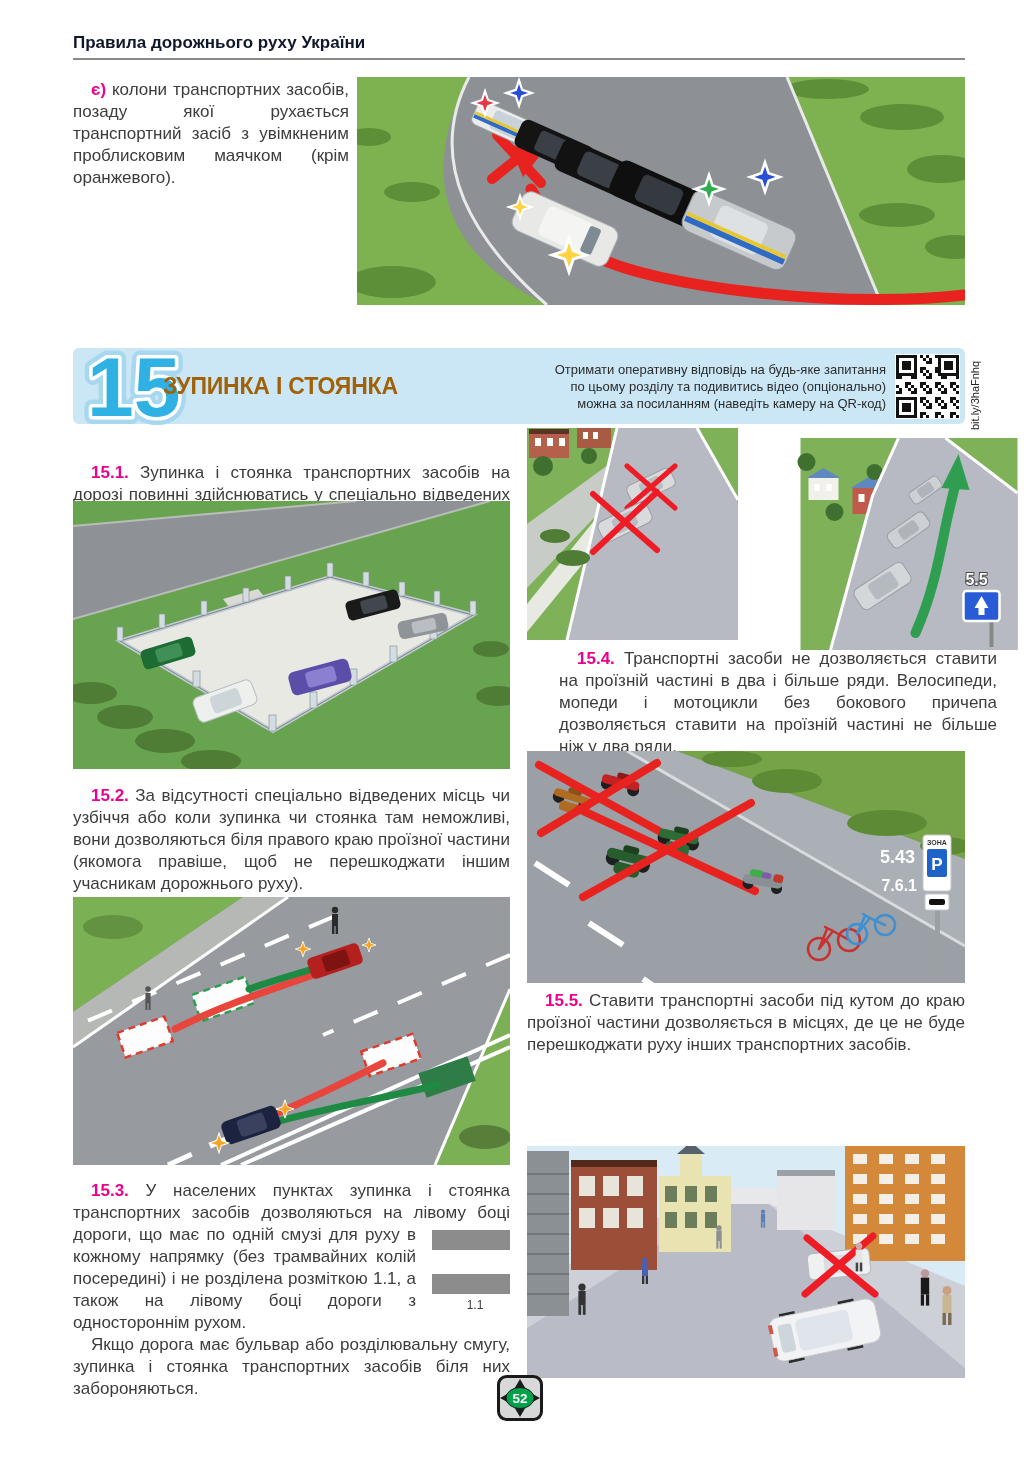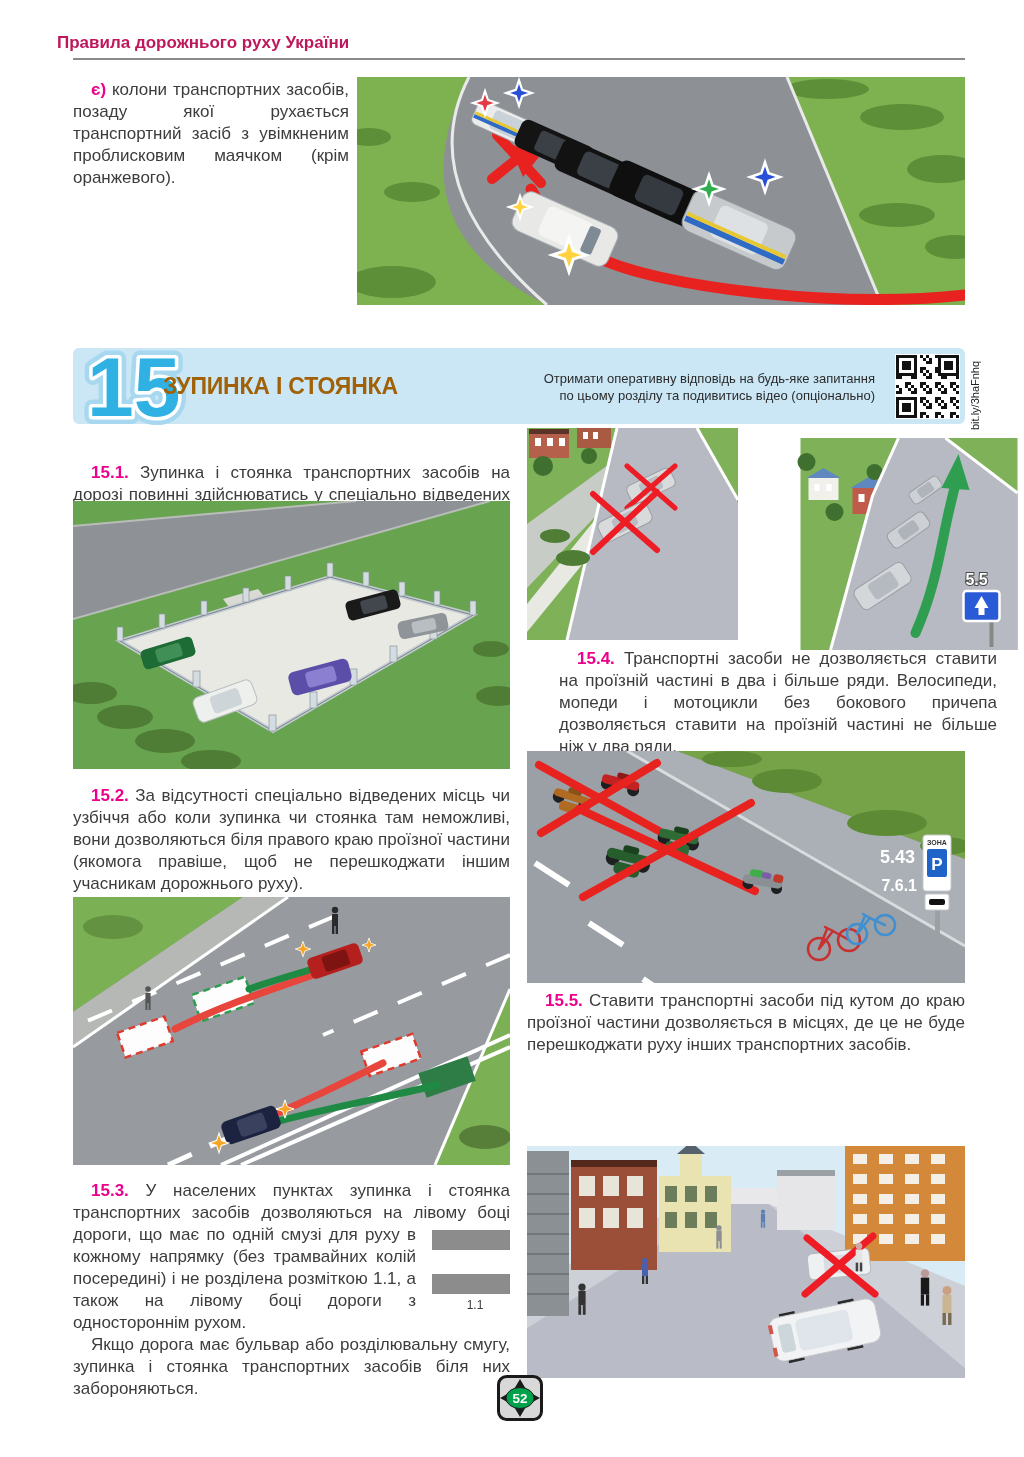--- a/index.html
+++ b/index.html
@@ -1,30 +1,30 @@
 <!DOCTYPE html>
 <html lang="uk"><head>
 <meta charset="utf-8">
 <style>
   html,body{margin:0;padding:0;background:#fff;}
   .page{position:relative;width:1024px;height:1457px;background:#fff;overflow:hidden;
         font-family:"Liberation Sans",sans-serif;color:#3c3c3c;}
-  .hdr{position:absolute;left:57px;top:33px;font-size:17px;font-weight:bold;color:#be185d;}
+  .hdr{position:absolute;left:73px;top:33px;font-size:17px;font-weight:bold;color:#0f172a;}
   .hdr-rule{position:absolute;left:73px;top:58px;width:892px;height:2px;background:#8a8a8a;}
   .body-text{font-size:17px;line-height:22px;text-align:justify;color:#3c3c3c;}
   .body-text p{margin:0;text-indent:18px;}
   .pnum{color:#ec008c;font-weight:bold;}
   .intro{position:absolute;left:73px;top:79px;width:276px;}
   .fig{position:absolute;overflow:hidden;}
   .fig svg{display:block;width:100%;height:100%;}
   .fig1{left:357px;top:77px;width:608px;height:228px;}
   .banner{position:absolute;left:73px;top:348px;width:892px;height:76px;background:#cbe7f6;border-radius:6px;}
   .sec-num{position:absolute;left:6px;top:-8px;width:160px;height:94px;overflow:visible;}
   .sec-title{position:absolute;left:90px;top:25px;font-size:23px;font-weight:bold;letter-spacing:-0.2px;color:#a16207;}
-  .banner-right{position:absolute;right:5px;top:6px;display:flex;align-items:center;gap:20px;}
+  .banner-right{position:absolute;right:5px;top:6px;display:flex;align-items:center;gap:9px;}
   .banner-note{font-size:13px;line-height:17px;text-align:right;color:#2b2b2b;width:400px;}
   .qr-box{width:63px;height:63px;background:#fff;padding:1px;}
   .vlink{position:absolute;left:969px;top:350px;height:80px;width:16px;font-size:11px;color:#222;
          writing-mode:vertical-rl;transform:rotate(180deg);text-align:left;}
   .p151{position:absolute;left:73px;top:430px;width:437px;margin-top:32px;}
   .fig2{left:73px;top:501px;width:437px;height:268px;}
   .p152{position:absolute;left:73px;top:785px;width:437px;}
   .fig3{left:73px;top:897px;width:437px;height:268px;}
   .p153{position:absolute;left:73px;top:1180px;width:437px;}
   .marking-inset{float:right;width:88px;height:132px;shape-outside:inset(50px 0 0 0);margin-left:6px;}
@@ -120,20 +120,21 @@
   <div class="banner">
     <svg class="sec-num" viewBox="0 0 160 94" overflow="visible">
       <text x="8" y="76" font-family="Liberation Sans, sans-serif" font-size="84" font-weight="bold" fill="none" stroke="#a8d8ef" stroke-width="16" stroke-linejoin="round">15</text>
       <text x="8" y="76" font-family="Liberation Sans, sans-serif" font-size="84" font-weight="bold" fill="#2fb1e3" stroke="#ffffff" stroke-width="7" paint-order="stroke" stroke-linejoin="round">15</text>
     </svg>
     <div class="sec-title">ЗУПИНКА І СТОЯНКА</div>
     <div class="banner-right">
       <div class="banner-note">
         <div>Отримати оперативну відповідь на будь-яке запитання</div>
         <div>по цьому розділу та подивитись відео (опціонально)</div>
+        <div>можна за посиланням (наведіть камеру на QR-код)</div>
       </div>
       <div class="qr-box">
         <svg viewBox="0 0 63 63" width="63" height="63">
             <g id="qrm" fill="#111">
               <rect x="24" y="0" width="3" height="3"></rect>
               <rect x="30" y="0" width="3" height="3"></rect>
               <rect x="39" y="0" width="3" height="3"></rect>
               <rect x="27" y="3" width="3" height="3"></rect>
               <rect x="33" y="3" width="3" height="3"></rect>
               <rect x="30" y="6" width="3" height="3"></rect>

